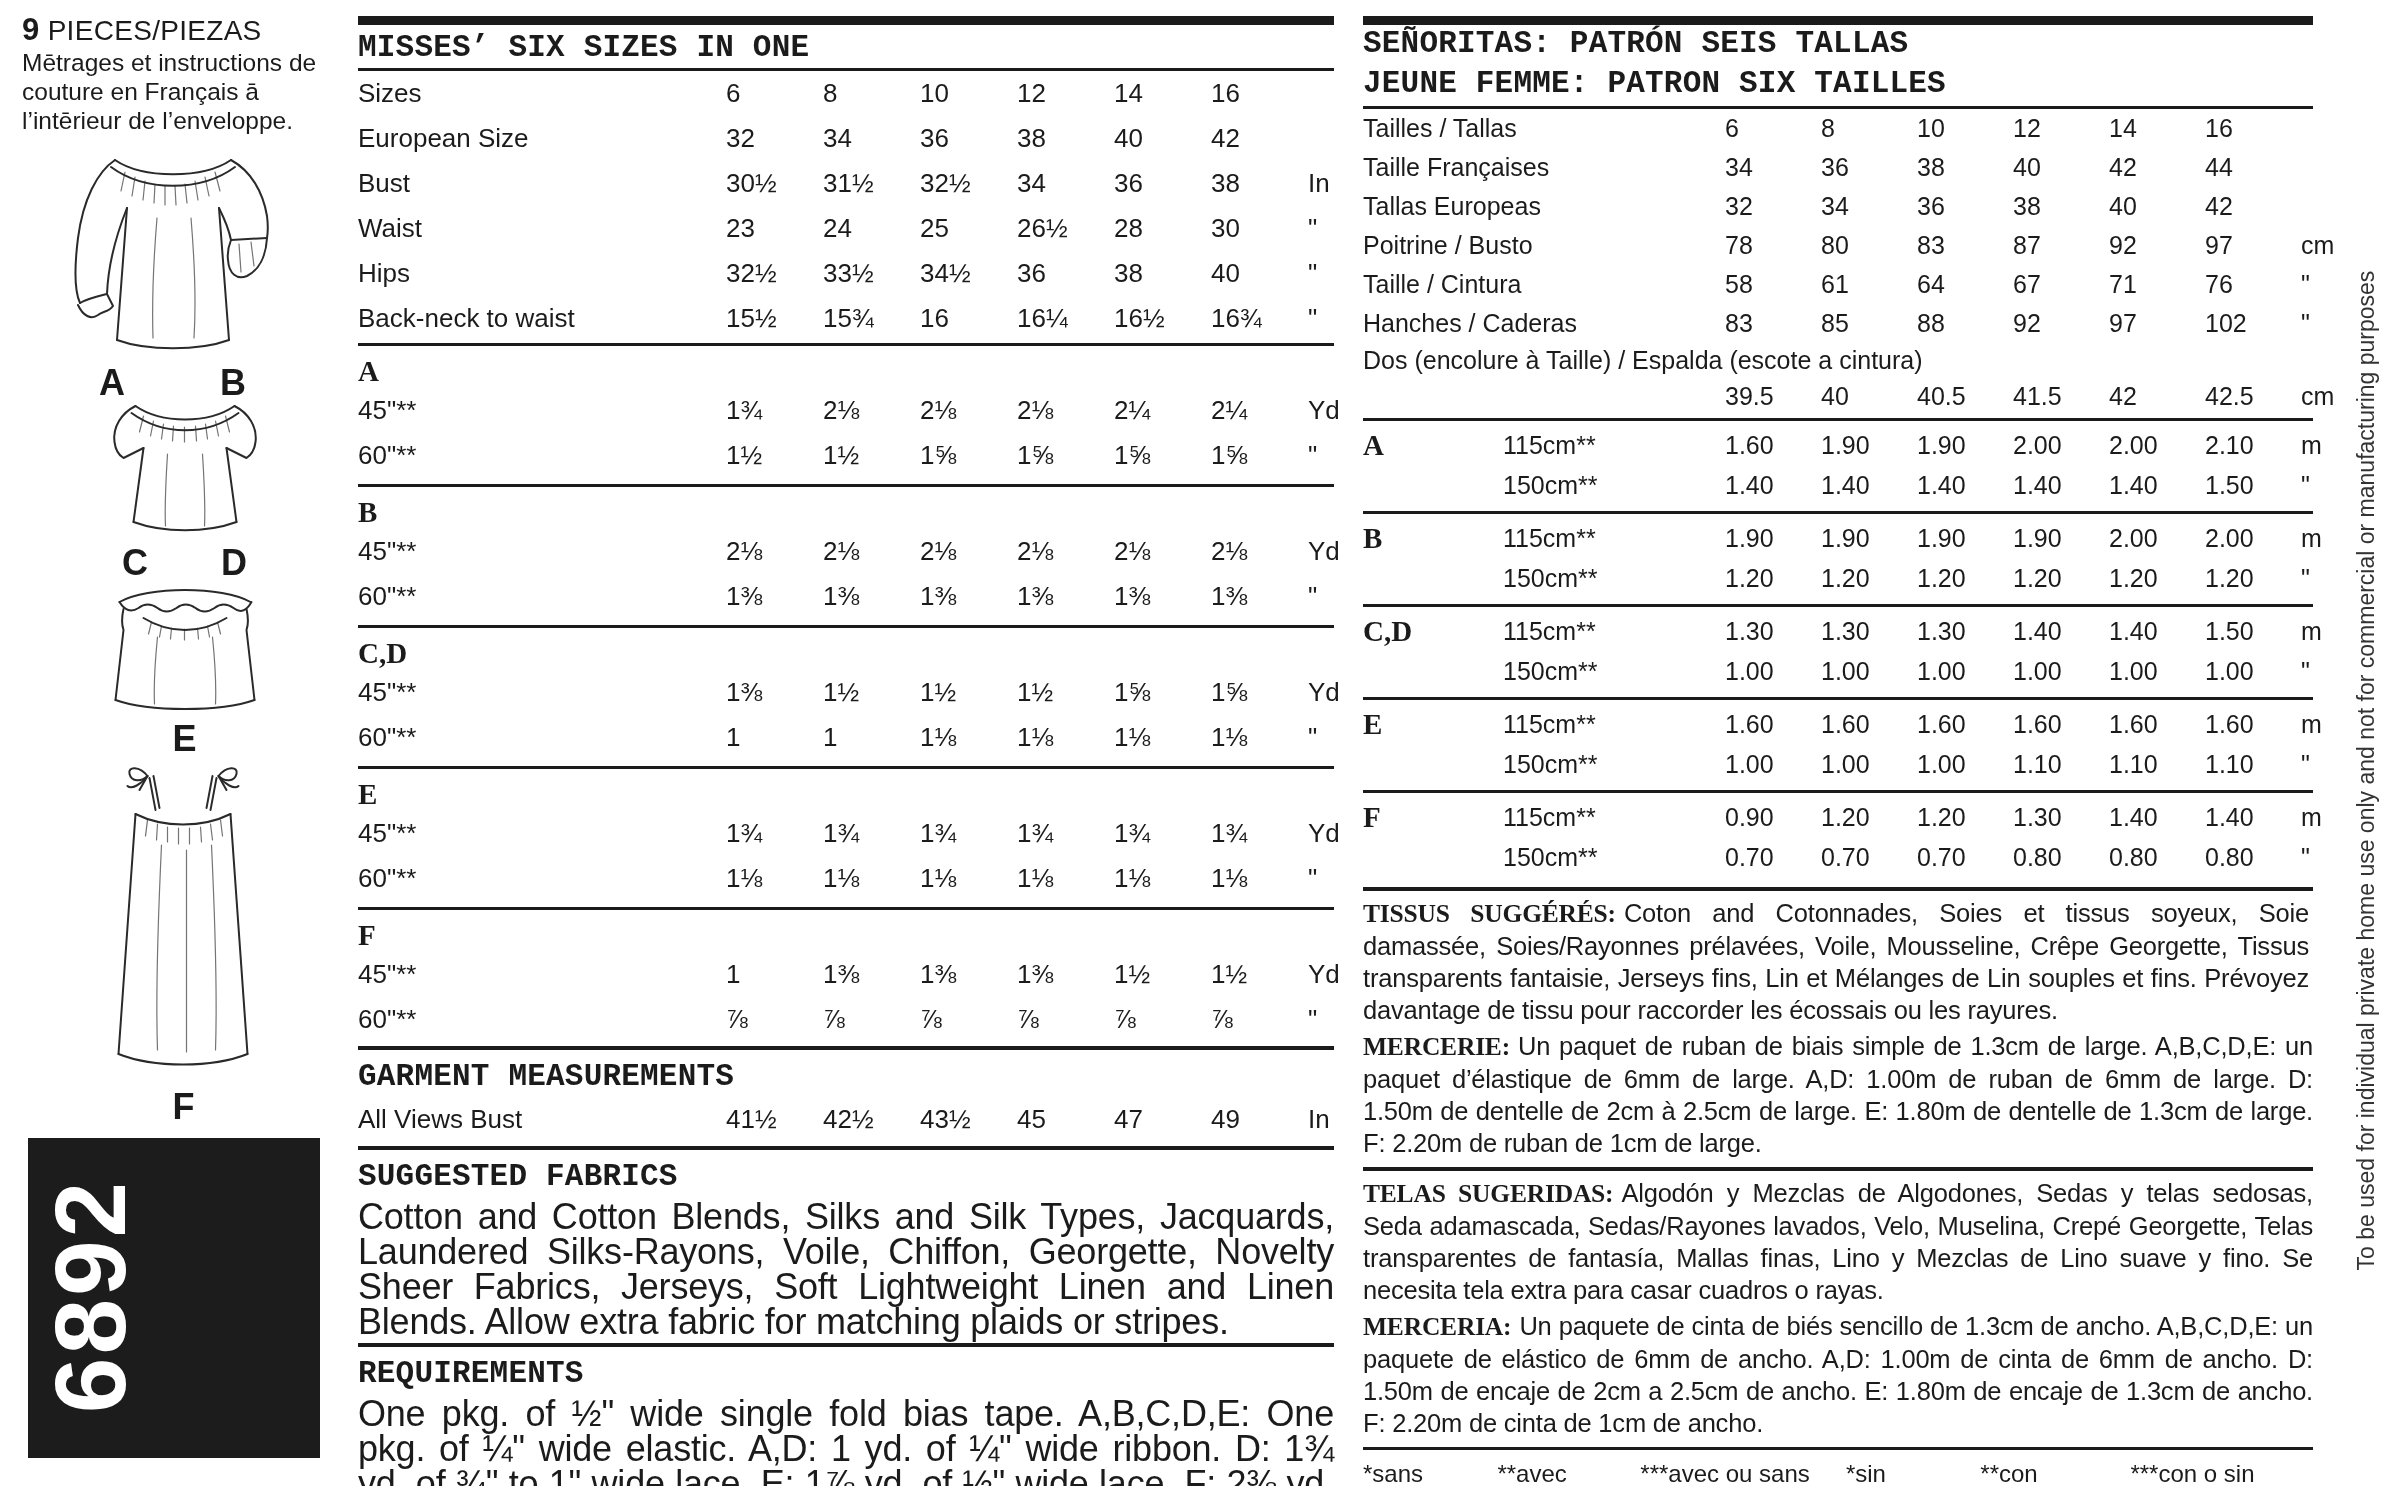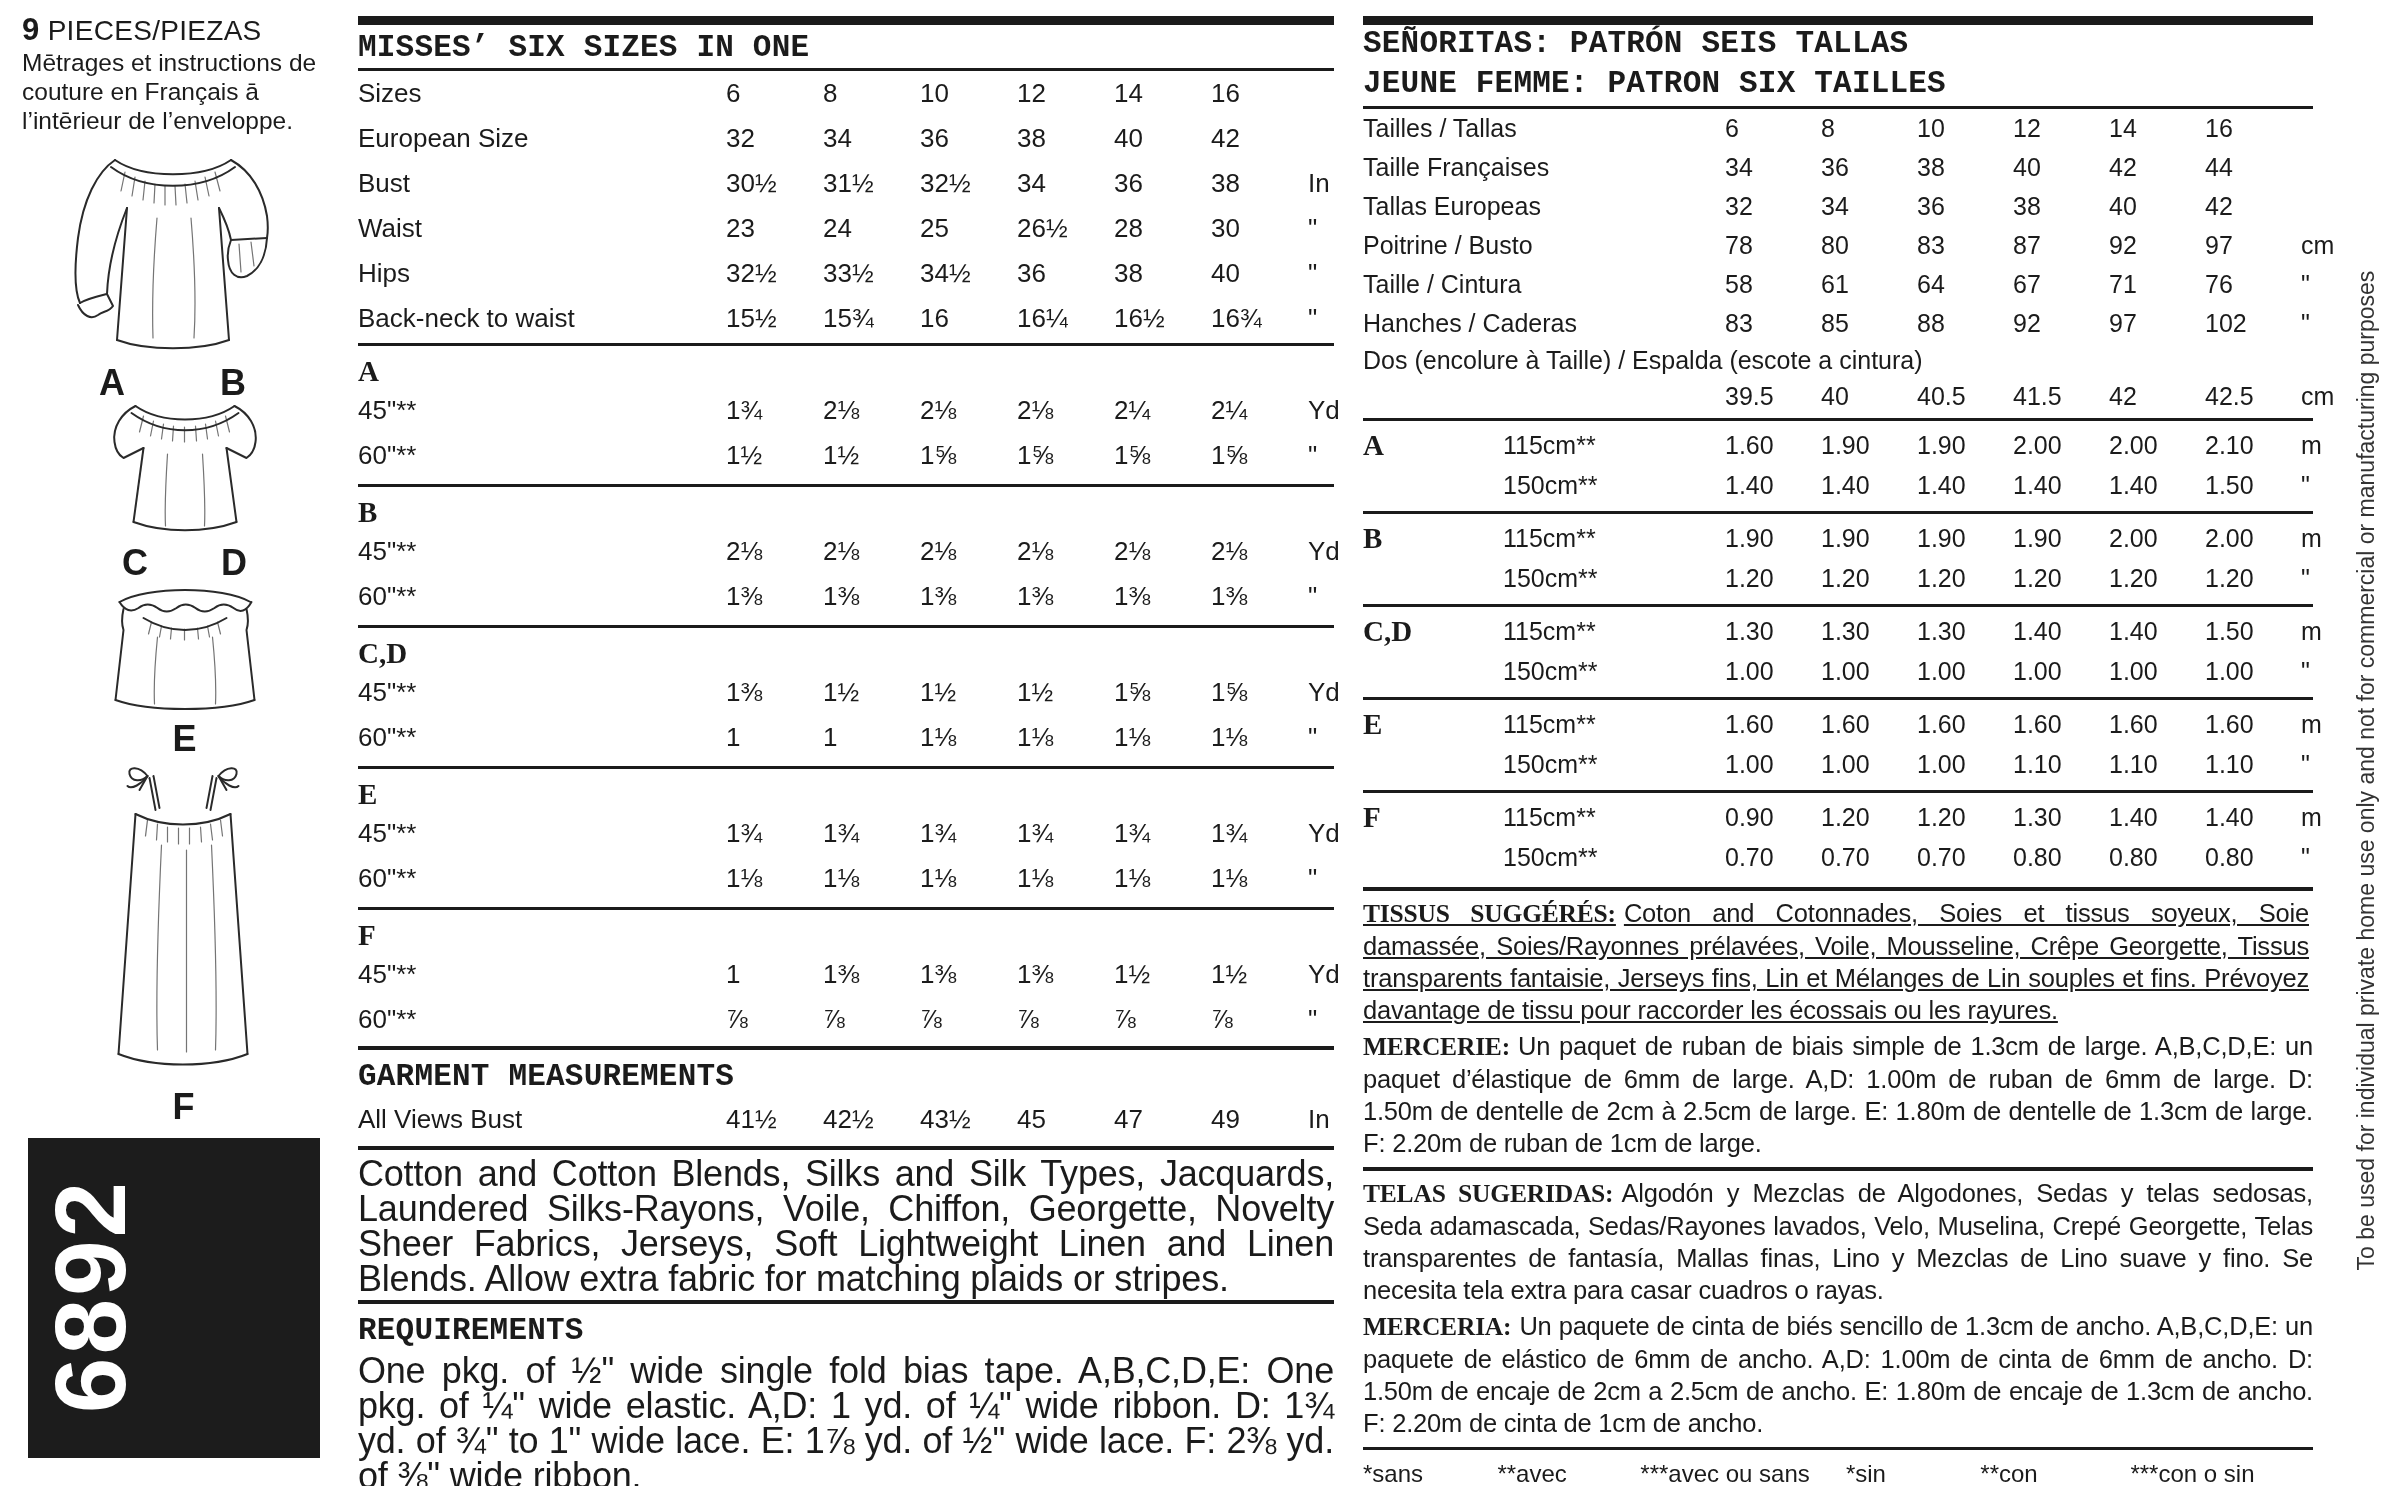--- a/index.html
+++ b/index.html
@@ -414,20 +414,21 @@
             <span class="tv">43½</span>
             <span class="tv">45</span>
             <span class="tv">47</span>
             <span class="tv">49</span>
             <span class="tu">In</span>
           </div>
         </div>
     </div>
 
     <div class="rule4 headed">
+      <div class="col-title">SUGGESTED FABRICS</div>
       <div class="para">Cotton and Cotton Blends, Silks and Silk Types, Jacquards, Laundered Silks-Rayons, Voile, Chiffon, Georgette, Novelty Sheer Fabrics, Jerseys, Soft Lightweight Linen and Linen Blends. Allow extra fabric for matching plaids or stripes.</div>
     </div>
 
     <div class="rule4 headed">
       <div class="col-title">REQUIREMENTS</div>
       <div class="para">One pkg. of ½" wide single fold bias tape. A,B,C,D,E: One pkg. of ¼" wide elastic. A,D: 1 yd. of ¼" wide ribbon. D: 1¾ yd. of ¾" to 1" wide lace. E: 1⅞ yd. of ½" wide lace. F: 2⅜ yd. of ⅜" wide ribbon.</div>
     </div>
 
     <div class="footnote-row"></div>
   </div>
@@ -638,21 +639,21 @@
             <span class="tv">0.70</span>
             <span class="tv">0.80</span>
             <span class="tv">0.80</span>
             <span class="tv">0.80</span>
             <span class="tu">"</span>
           </div>
         </div>
     </div>
 
     <div class="rule4" style="margin-top:6px;"></div>
-    <p class="para" style="margin:6px 4px 0 0;text-decoration:underline;">
+    <p class="para" style="margin:6px 4px 0 0;">
       <b>TISSUS SUGGÉRÉS:</b><span>Coton and Cotonnades, Soies et tissus soyeux, Soie damassée, Soies/Rayonnes prélavées, Voile, Mousseline, Crêpe Georgette, Tissus transparents fantaisie, Jerseys fins, Lin et Mélanges de Lin souples et fins. Prévoyez davantage de tissu pour raccorder les écossais ou les rayures.</span>
     </p>
     <p class="para" style="margin:4px 0 0 0;">
       <b>MERCERIE:</b><span>Un paquet de ruban de biais simple de 1.3cm de large. A,B,C,D,E: un paquet d’élastique de 6mm de large. A,D: 1.00m de ruban de 6mm de large. D: 1.50m de dentelle de 2cm à 2.5cm de large. E: 1.80m de dentelle de 1.3cm de large. F: 2.20m de ruban de 1cm de large.</span>
     </p>
     <div class="rule4" style="margin-top:8px;"></div>
     <p class="para" style="margin:6px 0 0 0;">
       <b>TELAS SUGERIDAS:</b><span>Algodón y Mezclas de Algodones, Sedas y telas sedosas, Seda adamascada, Sedas/Rayones lavados, Velo, Muselina, Crepé Georgette, Telas transparentes de fantasía, Mallas finas, Lino y Mezclas de Lino suave y fino. Se necesita tela extra para casar cuadros o rayas.</span>
     </p>
     <p class="para" style="margin:4px 0 0 0;">

